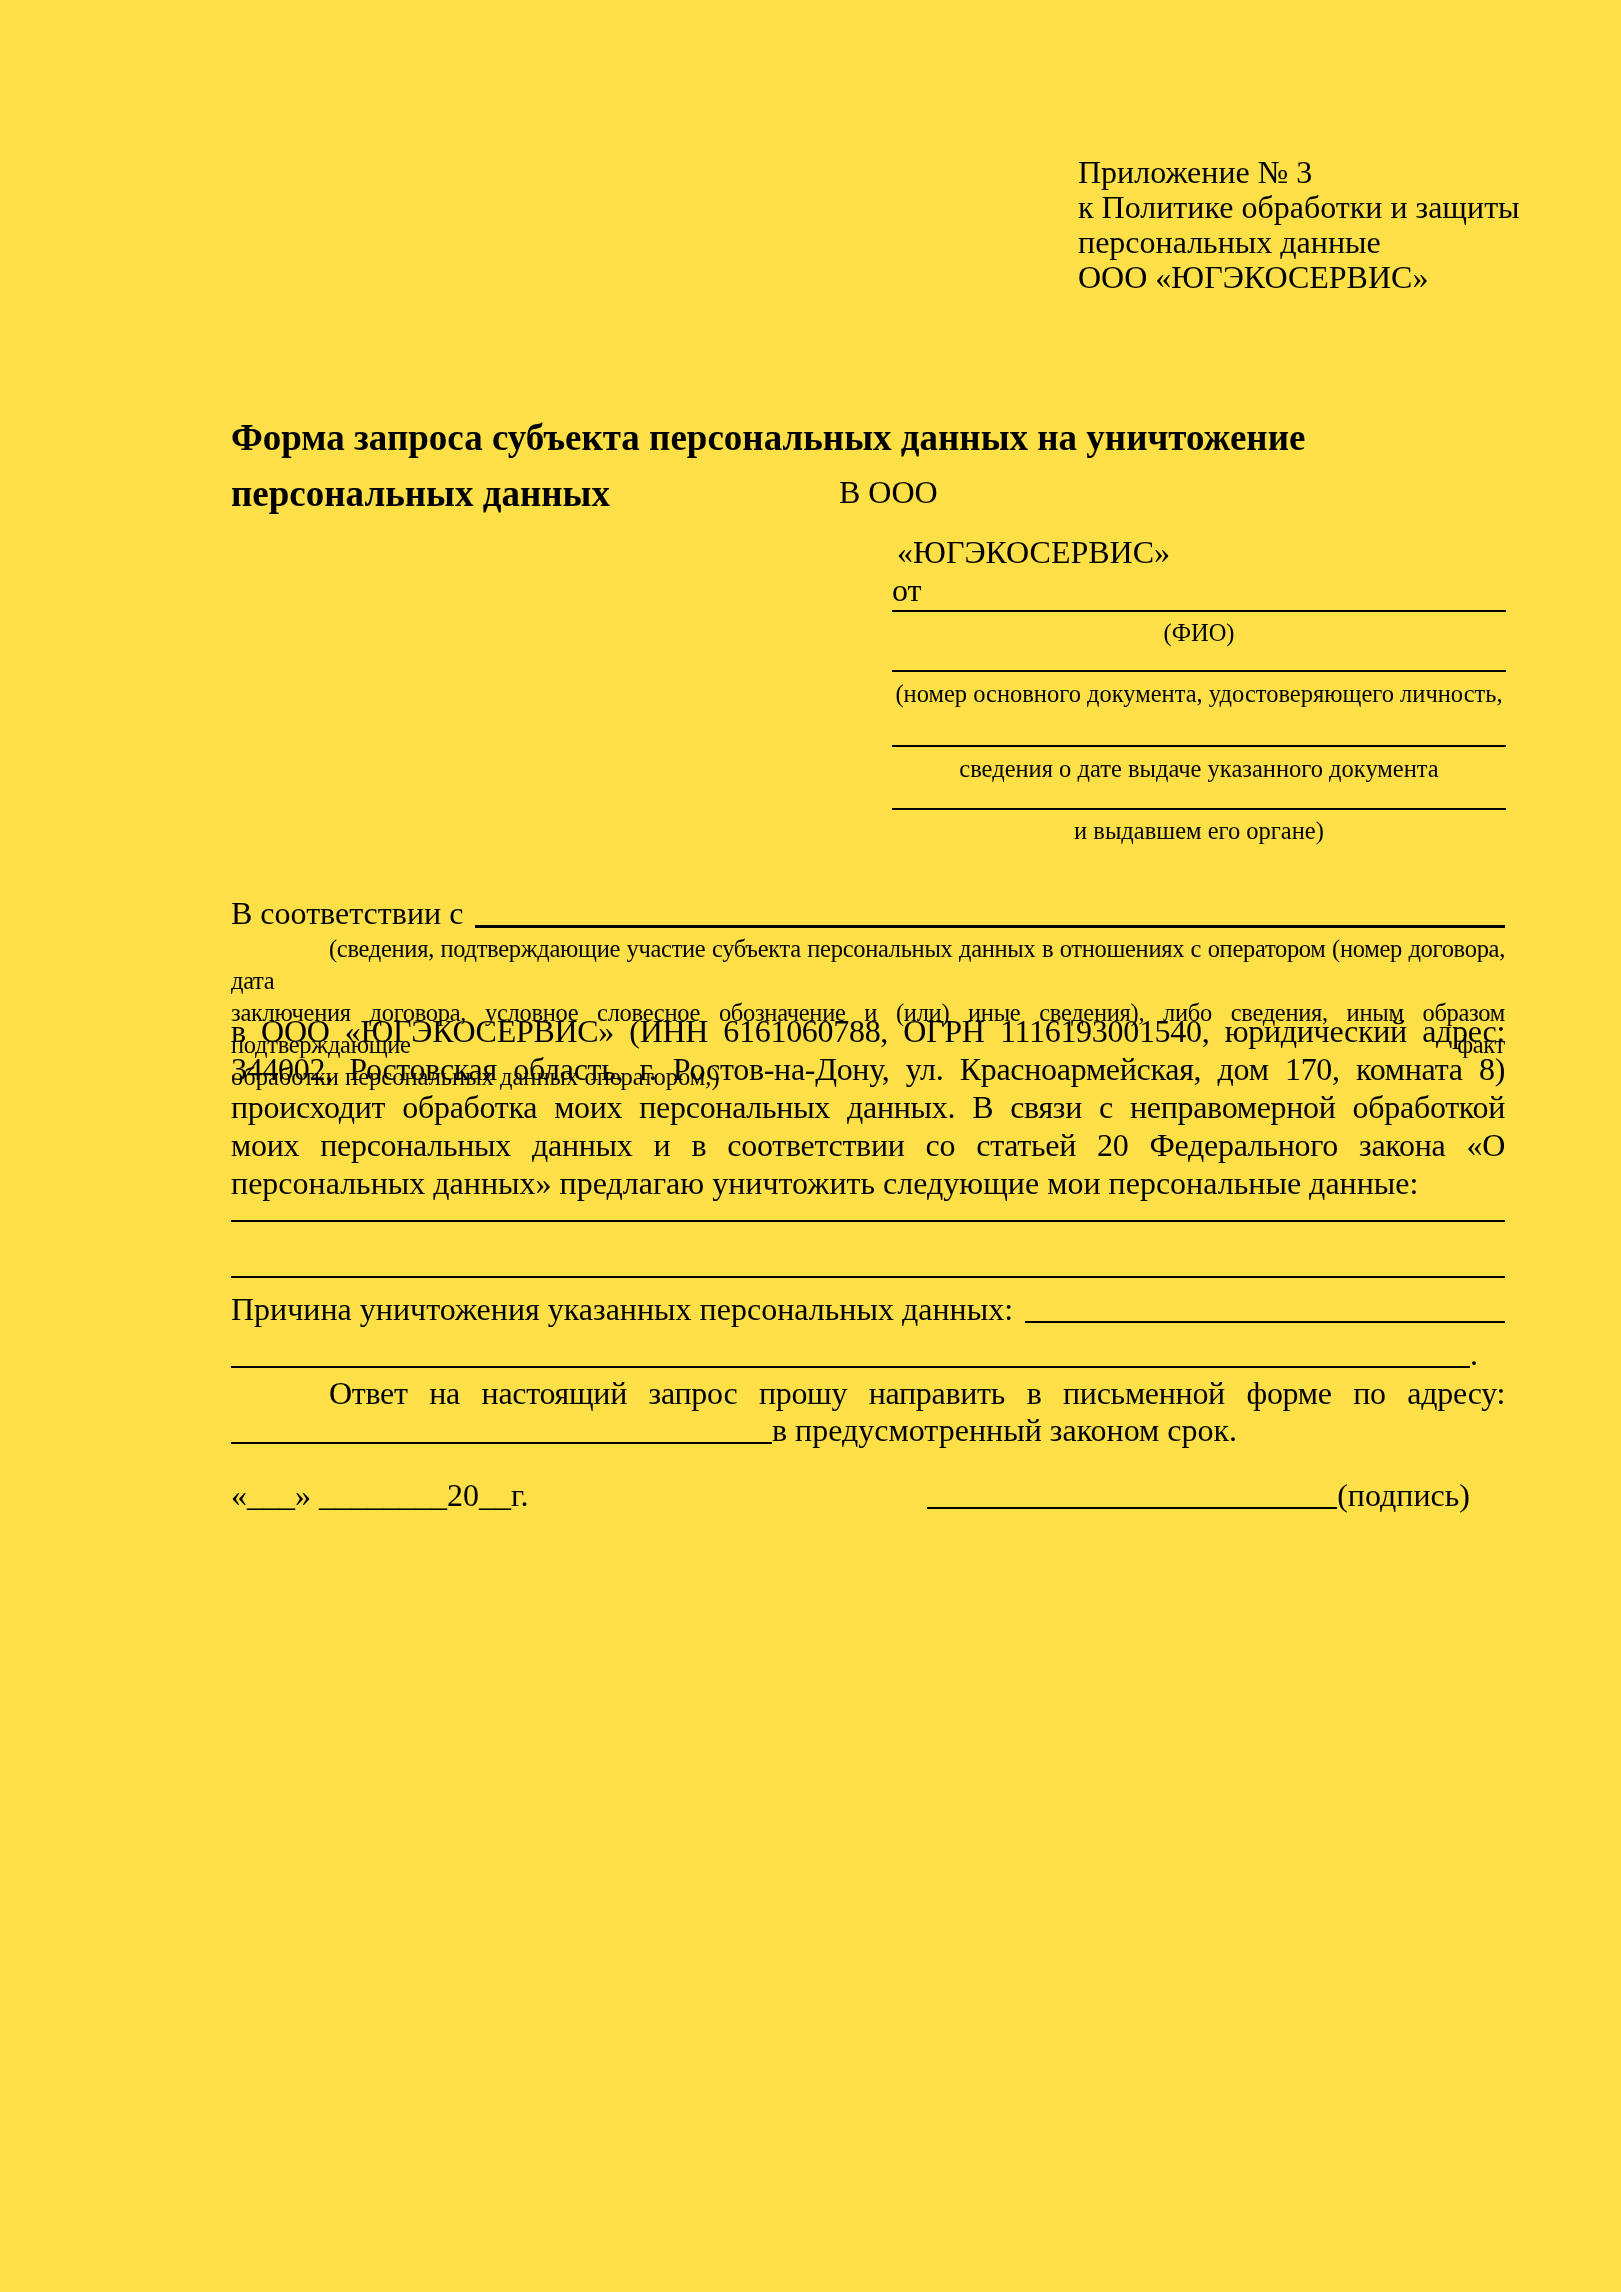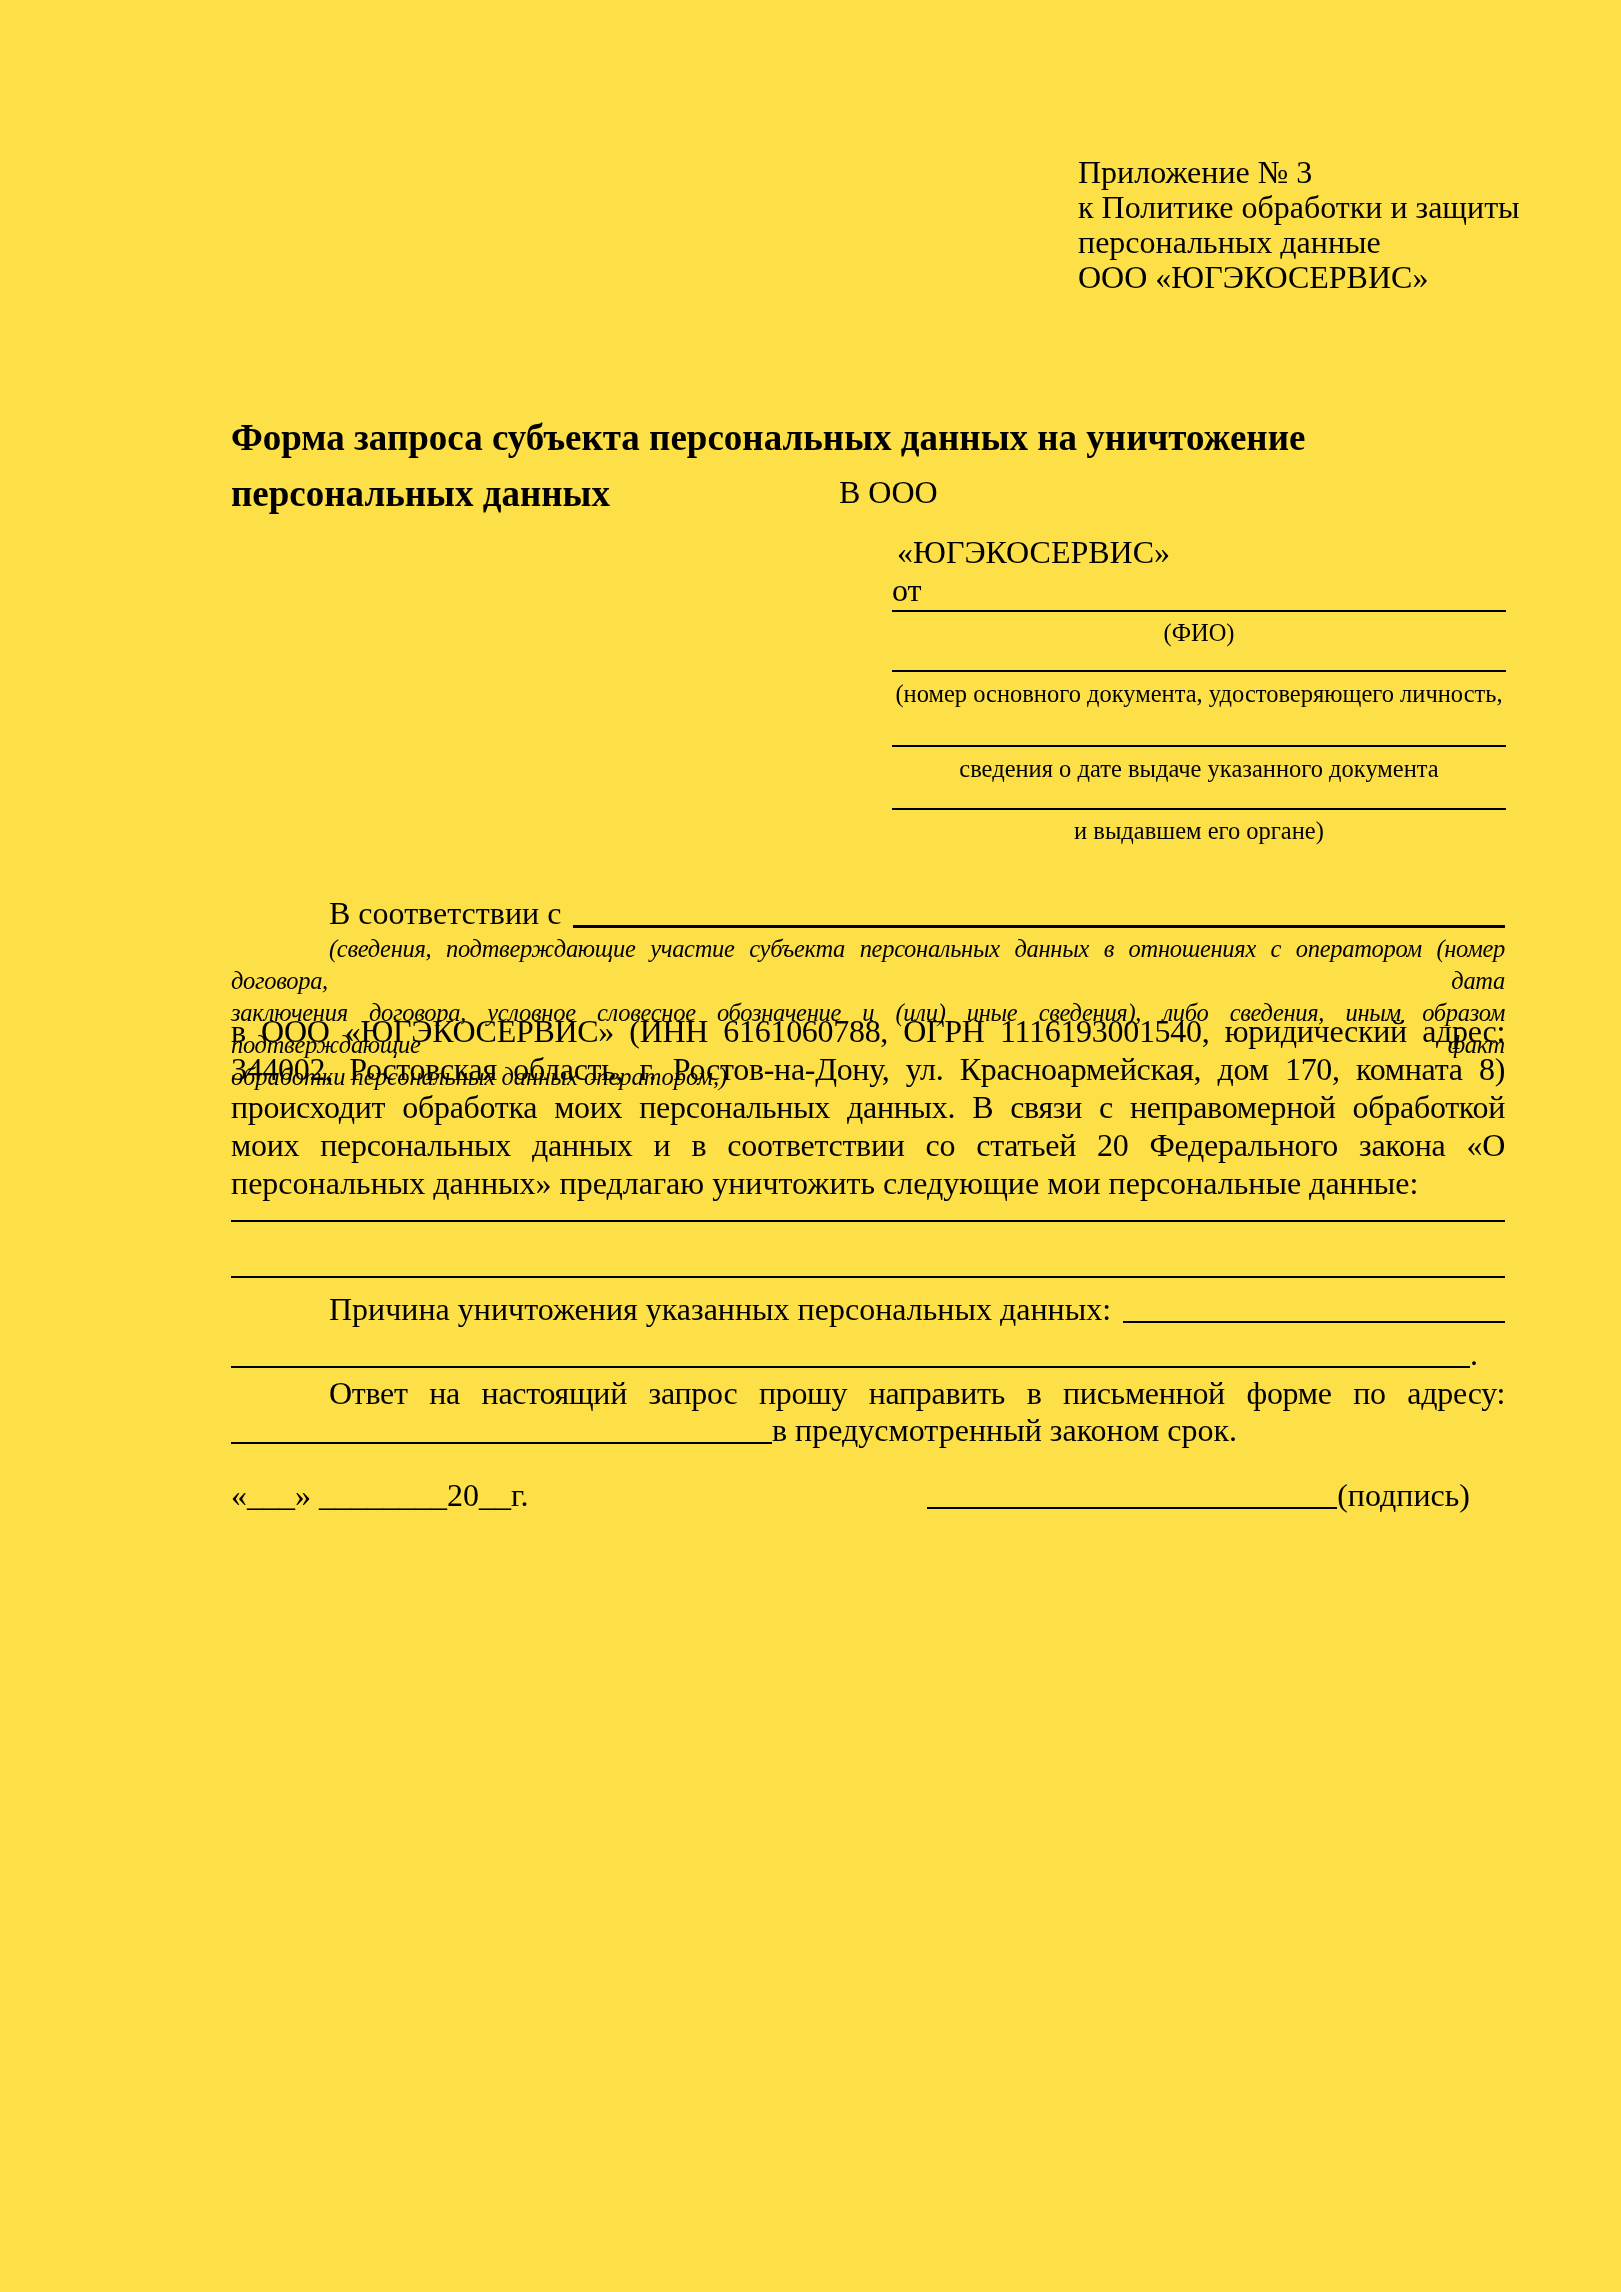--- a/index.html
+++ b/index.html
@@ -29,31 +29,31 @@
   
   .v-ooo   { left: 839px; top: 473px; }
   .ugeko   { left: 897px; top: 533px; }
   .ot      { left: 892px; top: 571px; }
 
   .fline { left: 892px; width: 614px; height: 0; border-top: 2.9px solid #000; }
   .fhint { left: 892px; width: 614px; text-align: center; }
 
   
   .row { left: 231px; width: 1274px; display: flex; align-items: flex-end; }
-  .indent { margin-left: 98px; }
+  .indent { }
   .grow-line { flex: 1 1 auto; height: 33px; border-bottom: 3.9px solid #000; margin-bottom: 3.9px; }
   .grow-line-3 { flex: 1 1 auto; height: 33px; border-bottom: 2.9px solid #000; margin-bottom: 4.9px; }
   .fixed-line { flex: 0 0 auto; height: 33px; border-bottom: 2.9px solid #000; margin-bottom: 4.9px; }
 
   
   .jline { text-align: justify; text-align-last: justify; letter-spacing: -0.3px; }
   .lline { text-align: left; }
   .first-indent { text-indent: 98px; }
 
-  .smallprint { left: 231px; top: 933px; width: 1274px; font-style: italic; }
+  .smallprint { left: 231px; top: 933px; width: 1274px; }
   .bodypar    { left: 231px; top: 1012px; width: 1274px; }
 
   .blankline { left: 231px; width: 1274px; height: 0; border-top: 2.9px solid #000; }
 
   .answer-par { left: 231px; top: 1374px; width: 1274px; }
 
   .datesig { left: 231px; top: 1476px; width: 1274px; display: flex;
              justify-content: space-between; padding-right: 35px; }
   .sig-group { display: flex; align-items: flex-end; }
   .sig-line { width: 410px; height: 33px; border-bottom: 2.9px solid #000; margin-bottom: 4.9px; }

